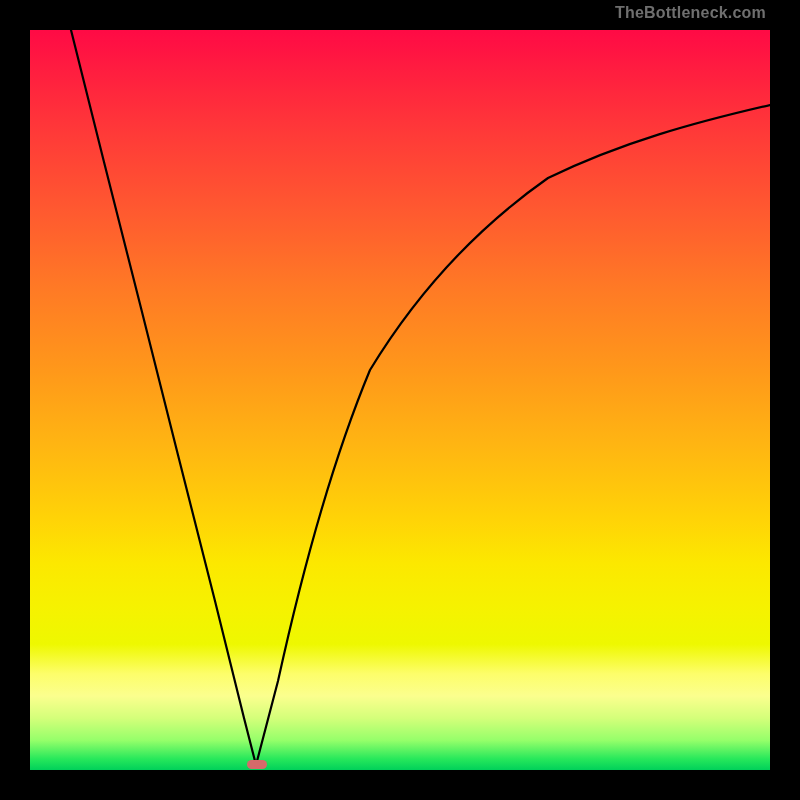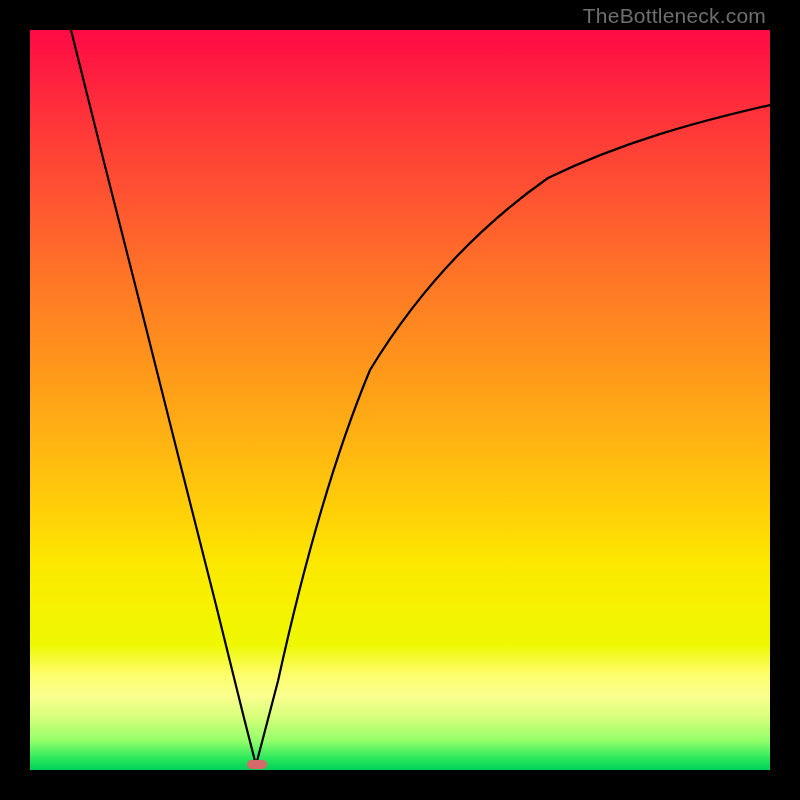--- a/index.html
+++ b/index.html
@@ -43,23 +43,23 @@
       #95ff6a 96%,
       #27e85b 98.5%,
       #00d05a 100%
     );
   }
   .watermark {
     position: absolute;
     top: 4px;
     right: 34px;
     color: #6f6f6f;
-    font-size: 21px;
+    font-size: 16px;
     letter-spacing: 0.2px;
-    font-weight: 400;
+    font-weight: 700;
     text-align: right;
   }
   svg.curve {
     position: absolute;
     left: 0;
     top: 0;
     width: 740px;
     height: 740px;
   }
   .curve path {

